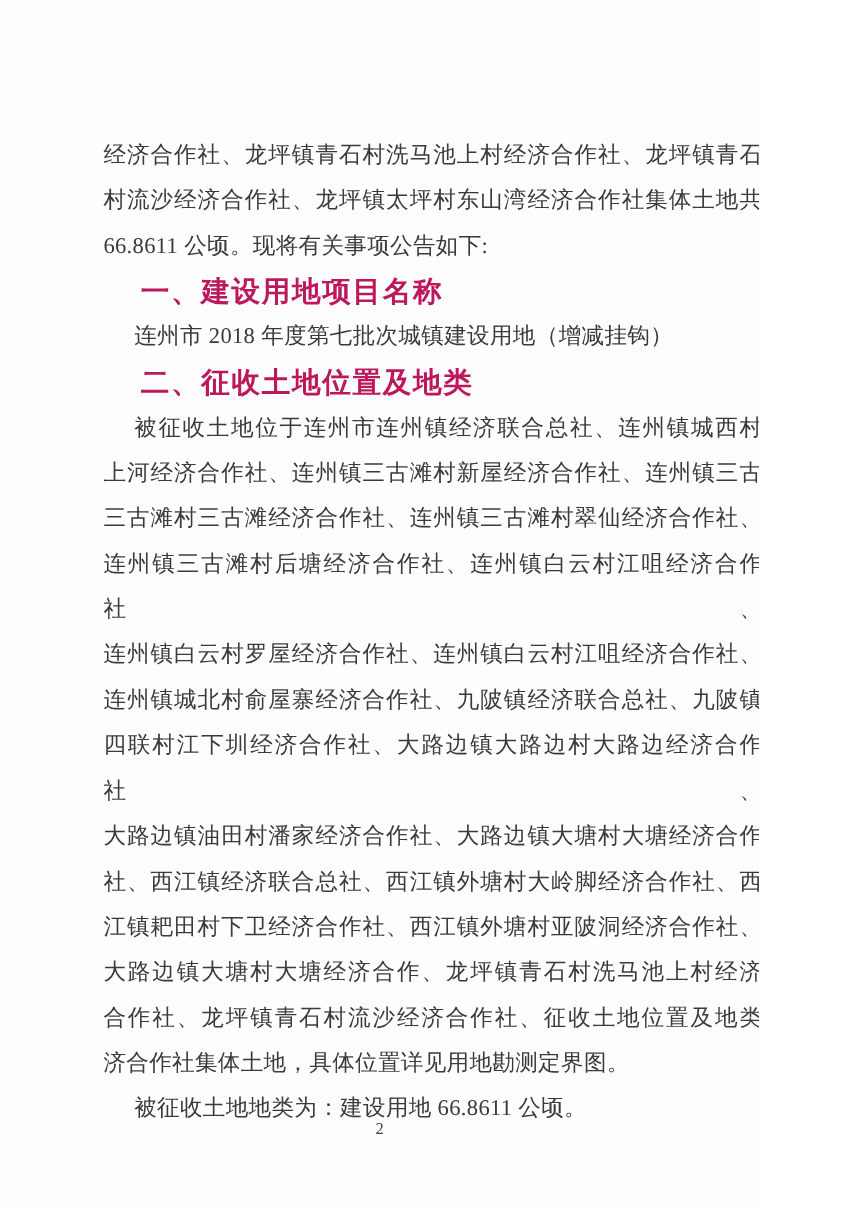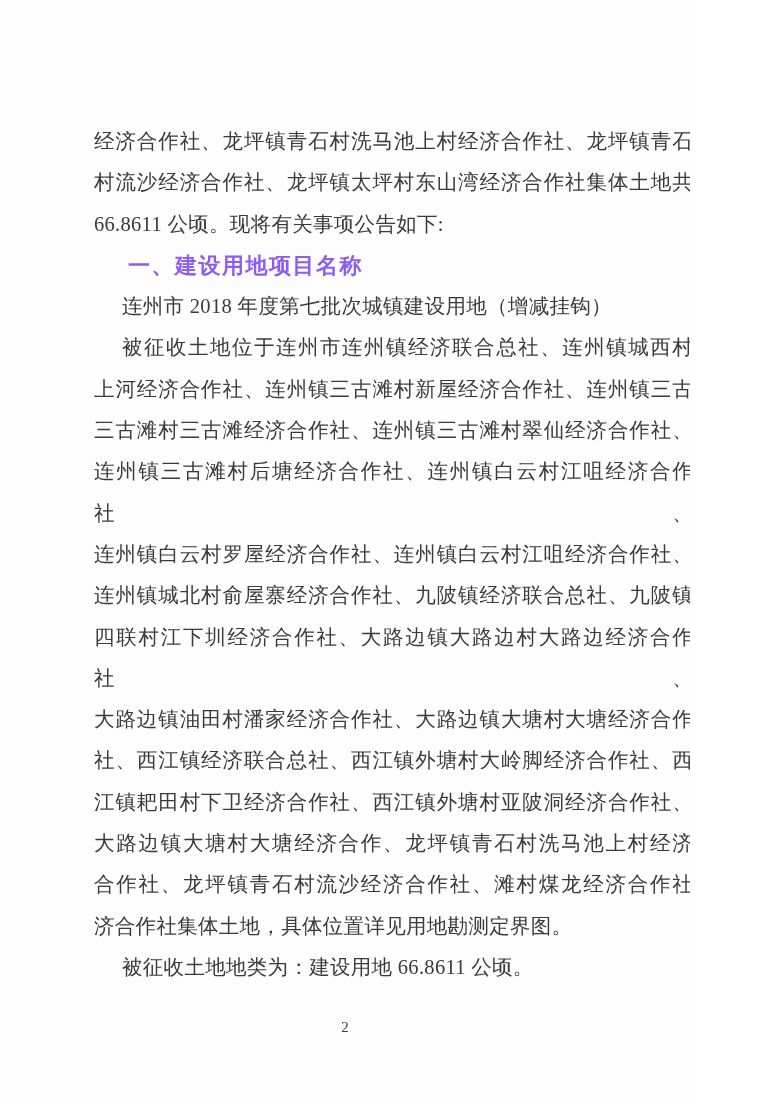--- a/index.html
+++ b/index.html
@@ -38,22 +38,22 @@
     white-space: normal;
     text-align: center;
     text-align-last: left;
   }
   .indent-sm {
     text-indent: 28px;
   }
   .heading {
     font-family: "Liberation Sans", "DejaVu Sans", sans-serif;
     font-weight: 700;
-    color: #8b5cf6;
-    font-size: 22px;
+    color: #be185d;
+    font-size: 26px;
     letter-spacing: 1.5px;
     text-indent: 34px;
     white-space: normal;
     text-align: left;
   }
   .page-number {
     position: absolute;
     left: 0;
     right: 0;
     top: 1019px;
@@ -92,33 +92,34 @@
 
   <div class="text-block">
 
     <div class="line just">经济合作社、龙坪镇青石村洗马池上村经济合作社、龙坪镇青石</div>
     <div class="line just">村流沙经济合作社、龙坪镇太坪村东山湾经济合作社集体土地共</div>
     <div class="line flush">66.8611 公顷。现将有关事项公告如下:</div>
 
     <div class="line heading">一、建设用地项目名称</div>
     <div class="line flush indent-sm">连州市 2018 年度第七批次城镇建设用地（增减挂钩）</div>
 
+    <div class="line heading">二、征收土地位置及地类</div>
 
     <div class="line just indent-sm">被征收土地位于连州市连州镇经济联合总社、连州镇城西村</div>
     <div class="line just">上河经济合作社、连州镇三古滩村新屋经济合作社、连州镇三古</div>
     <div class="line just">三古滩村三古滩经济合作社、连州镇三古滩村翠仙经济合作社、</div>
     <div class="line just">连州镇三古滩村后塘经济合作社、连州镇白云村江咀经济合作社、</div>
     <div class="line just">连州镇白云村罗屋经济合作社、连州镇白云村江咀经济合作社、</div>
     <div class="line just">连州镇城北村俞屋寨经济合作社、九陂镇经济联合总社、九陂镇</div>
     <div class="line just">四联村江下圳经济合作社、大路边镇大路边村大路边经济合作社、</div>
     <div class="line just">大路边镇油田村潘家经济合作社、大路边镇大塘村大塘经济合作</div>
     <div class="line just">社、西江镇经济联合总社、西江镇外塘村大岭脚经济合作社、西</div>
     <div class="line just">江镇耙田村下卫经济合作社、西江镇外塘村亚陂洞经济合作社、</div>
     <div class="line just">大路边镇大塘村大塘经济合作、龙坪镇青石村洗马池上村经济</div>
-    <div class="line just">合作社、龙坪镇青石村流沙经济合作社、滩村煤龙经济合作社</div>
+    <div class="line just">合作社、龙坪镇青石村流沙经济合作社、征收土地位置及地类</div>
     <div class="line flush">济合作社集体土地，具体位置详见用地勘测定界图。</div>
 
     <div class="line flush indent-sm">被征收土地地类为：建设用地 66.8611 公顷。</div>
 
   </div>
 
   <div class="page-number">2</div>
 
   <div class="speck speck-1"></div>
   <div class="speck speck-2"></div>

